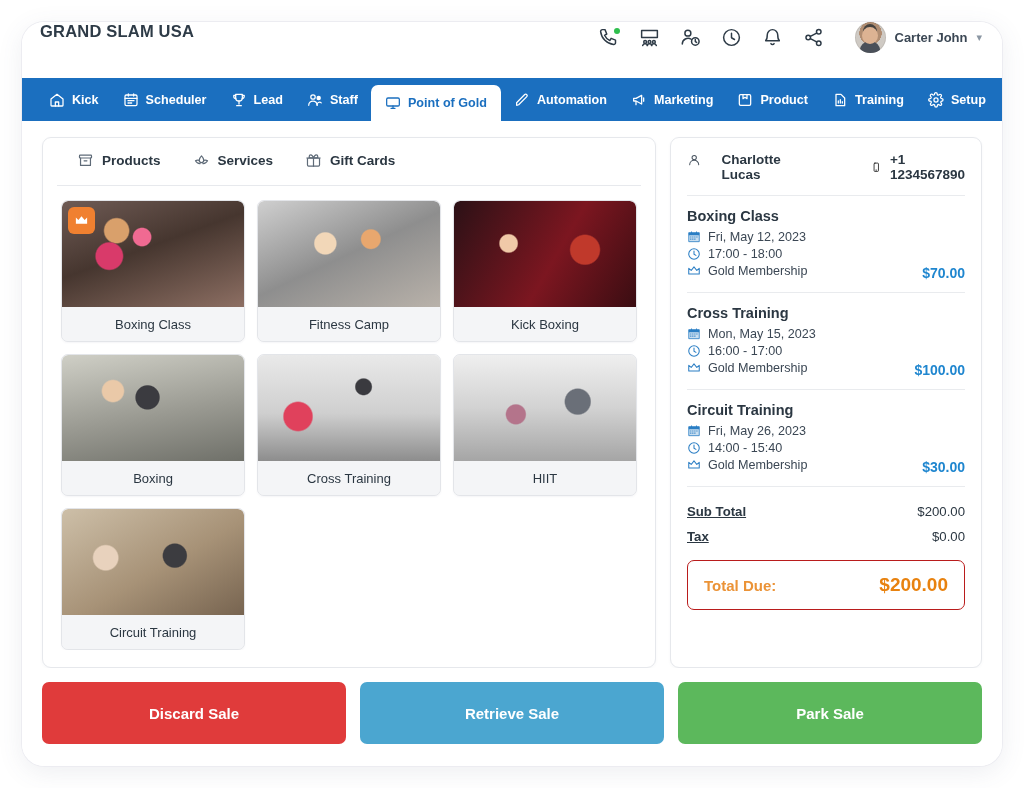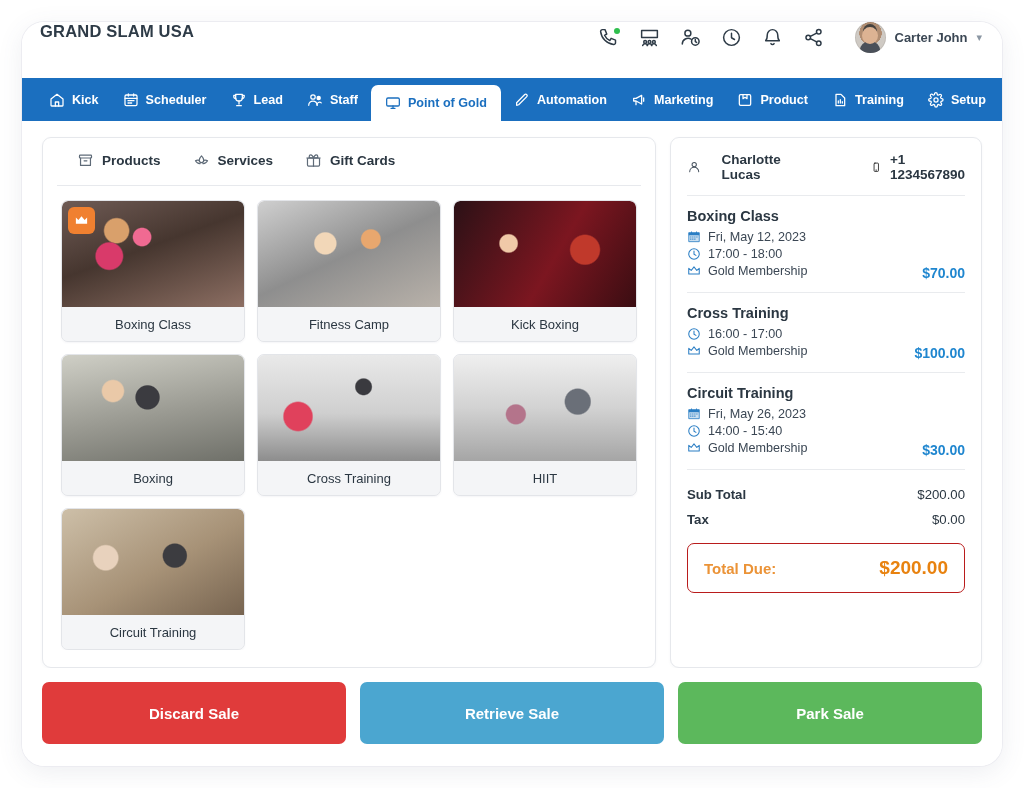--- a/index.html
+++ b/index.html
@@ -255,21 +255,21 @@
       radial-gradient(circle at 62% 44%, #3c3c40 0 9%, transparent 10%),
       linear-gradient(150deg, #cdbfa8 0%, #a79277 55%, #776450 100%);
   }
 
   
   .customer-row {
     display: flex; align-items: center;
     padding-bottom: 13px;
     border-bottom: 1px solid #e9ebee;
   }
-  .cust-block { display: flex; align-items: center; gap: 20px; }
+  .cust-block { display: flex; align-items: flex-start; gap: 20px; }
   .cust-block svg { width: 16px; height: 16px; color: #4a5561; }
   .cust-name { font-size: 13.5px; font-weight: bold; color: #2b3742; }
   .phone-block { display: flex; align-items: center; gap: 8px; margin-left: 58px; }
   .phone-num { font-size: 13.5px; font-weight: bold; color: #2b3742; }
 
   .cart-items { overflow: hidden; }
   .cart-item {
     padding: 12px 0 11px 0;
     border-bottom: 1px solid #e9ebee;
     position: relative;
@@ -291,21 +291,21 @@
     color: #1f86cf;
   }
 
   .totals { margin-top: 12px; }
   .total-row {
     display: flex; justify-content: space-between; align-items: center;
     padding: 5px 0;
     font-size: 13.2px;
     color: #2b3742;
   }
-  .total-row .tlabel { font-weight: bold; }
+  .total-row .tlabel { font-weight: bold; text-decoration: underline; }
   .total-row .tval { font-weight: normal; }
   .total-due {
     margin-top: 11px;
     border: 1px solid #b91c1c;
     border-radius: 7px;
     padding: 13px 16px;
     display: flex; justify-content: space-between; align-items: center;
   }
   .td-label { font-size: 15px; font-weight: bold; color: #eb9337; }
   .td-value { font-size: 19px; font-weight: bold; color: #e8820f; }
@@ -602,20 +602,28 @@
                 <path d="M3 7.5l4.2 3.6L12 5l4.8 6.1L21 7.5V17H3z"></path>
               </svg>
             <span>Gold Membership</span>
           </div>
           <div class="ci-price">$70.00</div>
         </div>
 
         <div class="cart-item">
           <div class="ci-title">Cross Training</div>
           <div class="ci-meta">
+            <svg viewBox="0 0 24 24" fill="currentColor">
+                <path d="M3 5h18v15H3z" opacity=".25"></path>
+                <path d="M3 4.5h18V9H3zM7 2.5h1.6v3H7zM15.4 2.5H17v3h-1.6zM5.5 11h2v2h-2zm3.5 0h2v2H9zm3.5 0h2v2h-2zm3.5 0h2v2h-2zM5.5 14.5h2v2h-2zm3.5 0h2v2H9zm3.5 0h2v2h-2z"></path>
+                <path d="M3 4.5h18V20H3z" fill="none" stroke="currentColor" stroke-width="1.4"></path>
+              </svg>
+            <span>Mon, May 15, 2023</span>
+          </div>
+          <div class="ci-meta">
             <svg viewBox="0 0 24 24" fill="none" stroke="currentColor" stroke-width="1.8" stroke-linecap="round" stroke-linejoin="round">
                 <circle cx="12" cy="12" r="9"></circle>
                 <path d="M12 7v5.3l3.4 2"></path>
               </svg>
             <span>16:00 - 17:00</span>
           </div>
           <div class="ci-meta">
             <svg viewBox="0 0 24 24" fill="none" stroke="currentColor" stroke-width="1.8" stroke-linecap="round" stroke-linejoin="round">
                 <path d="M3 7.5l4.2 3.6L12 5l4.8 6.1L21 7.5V17H3z"></path>
               </svg>

